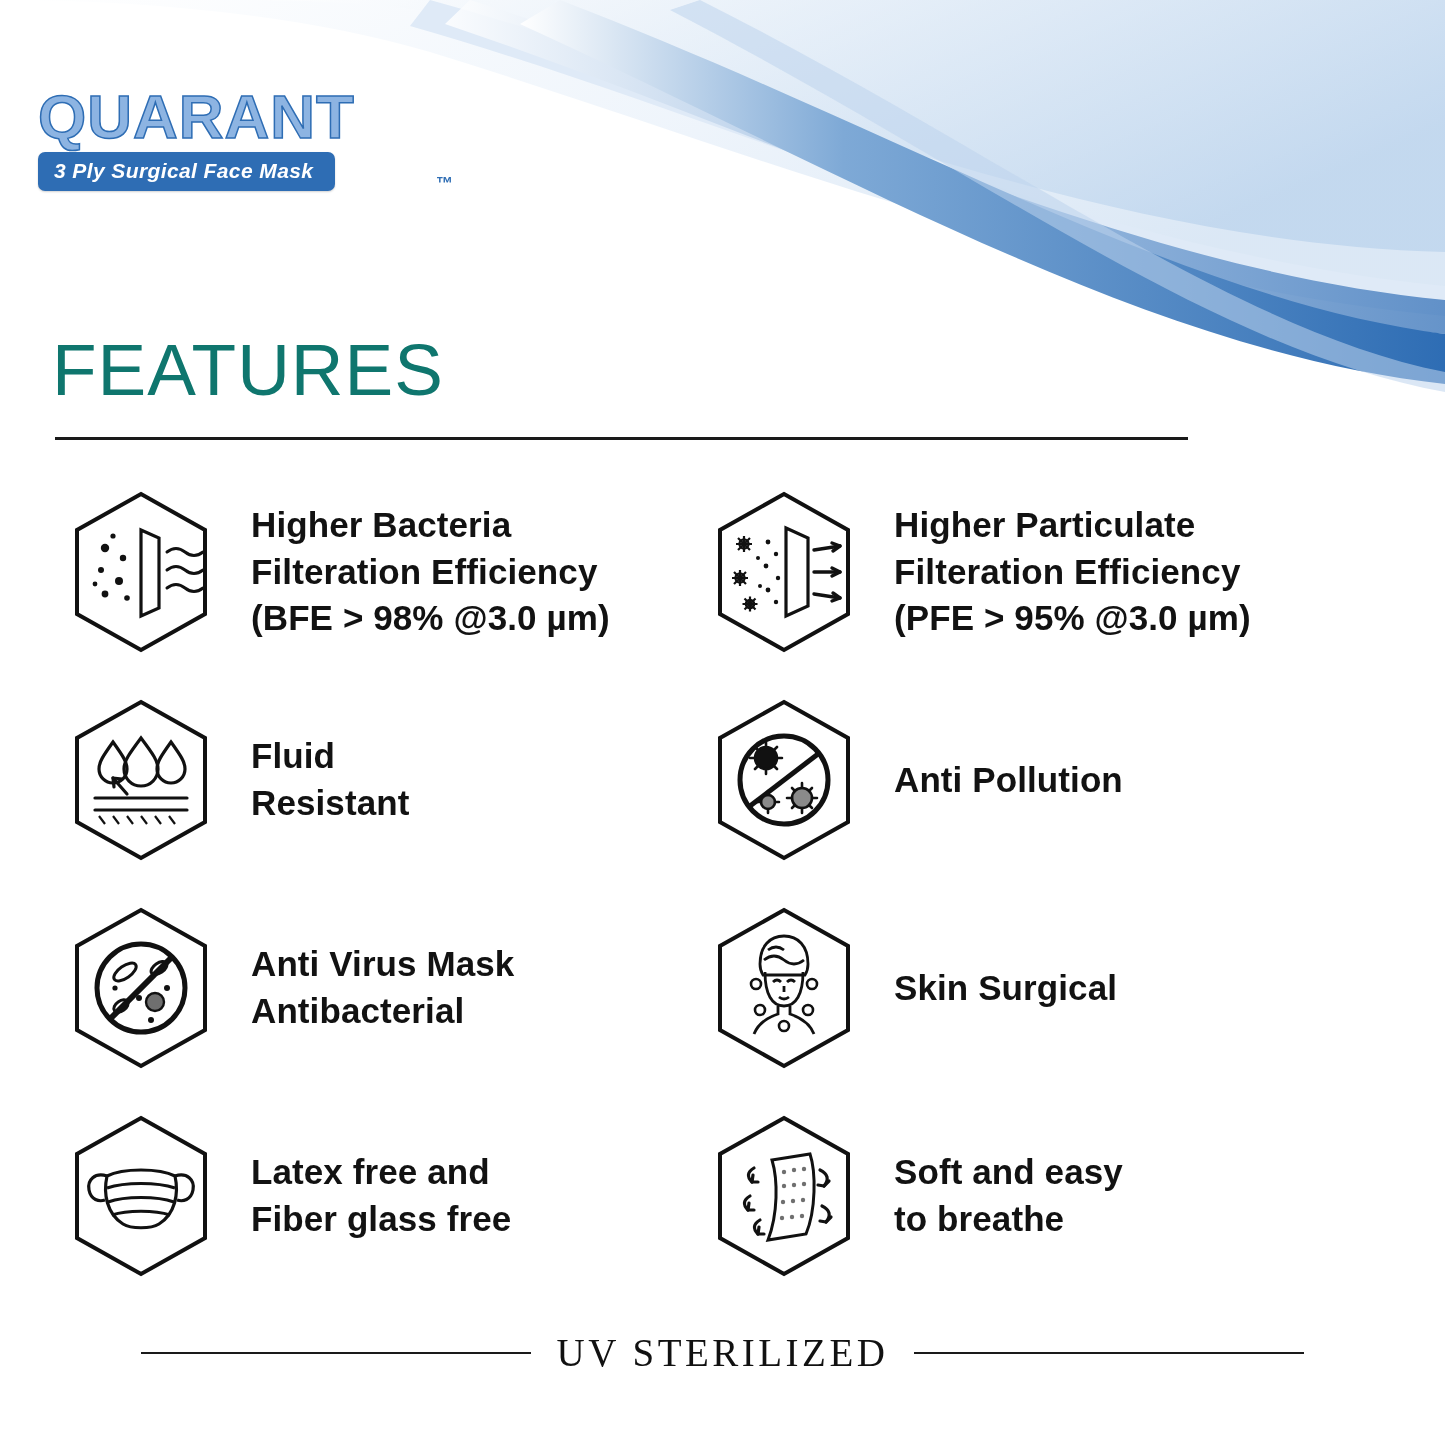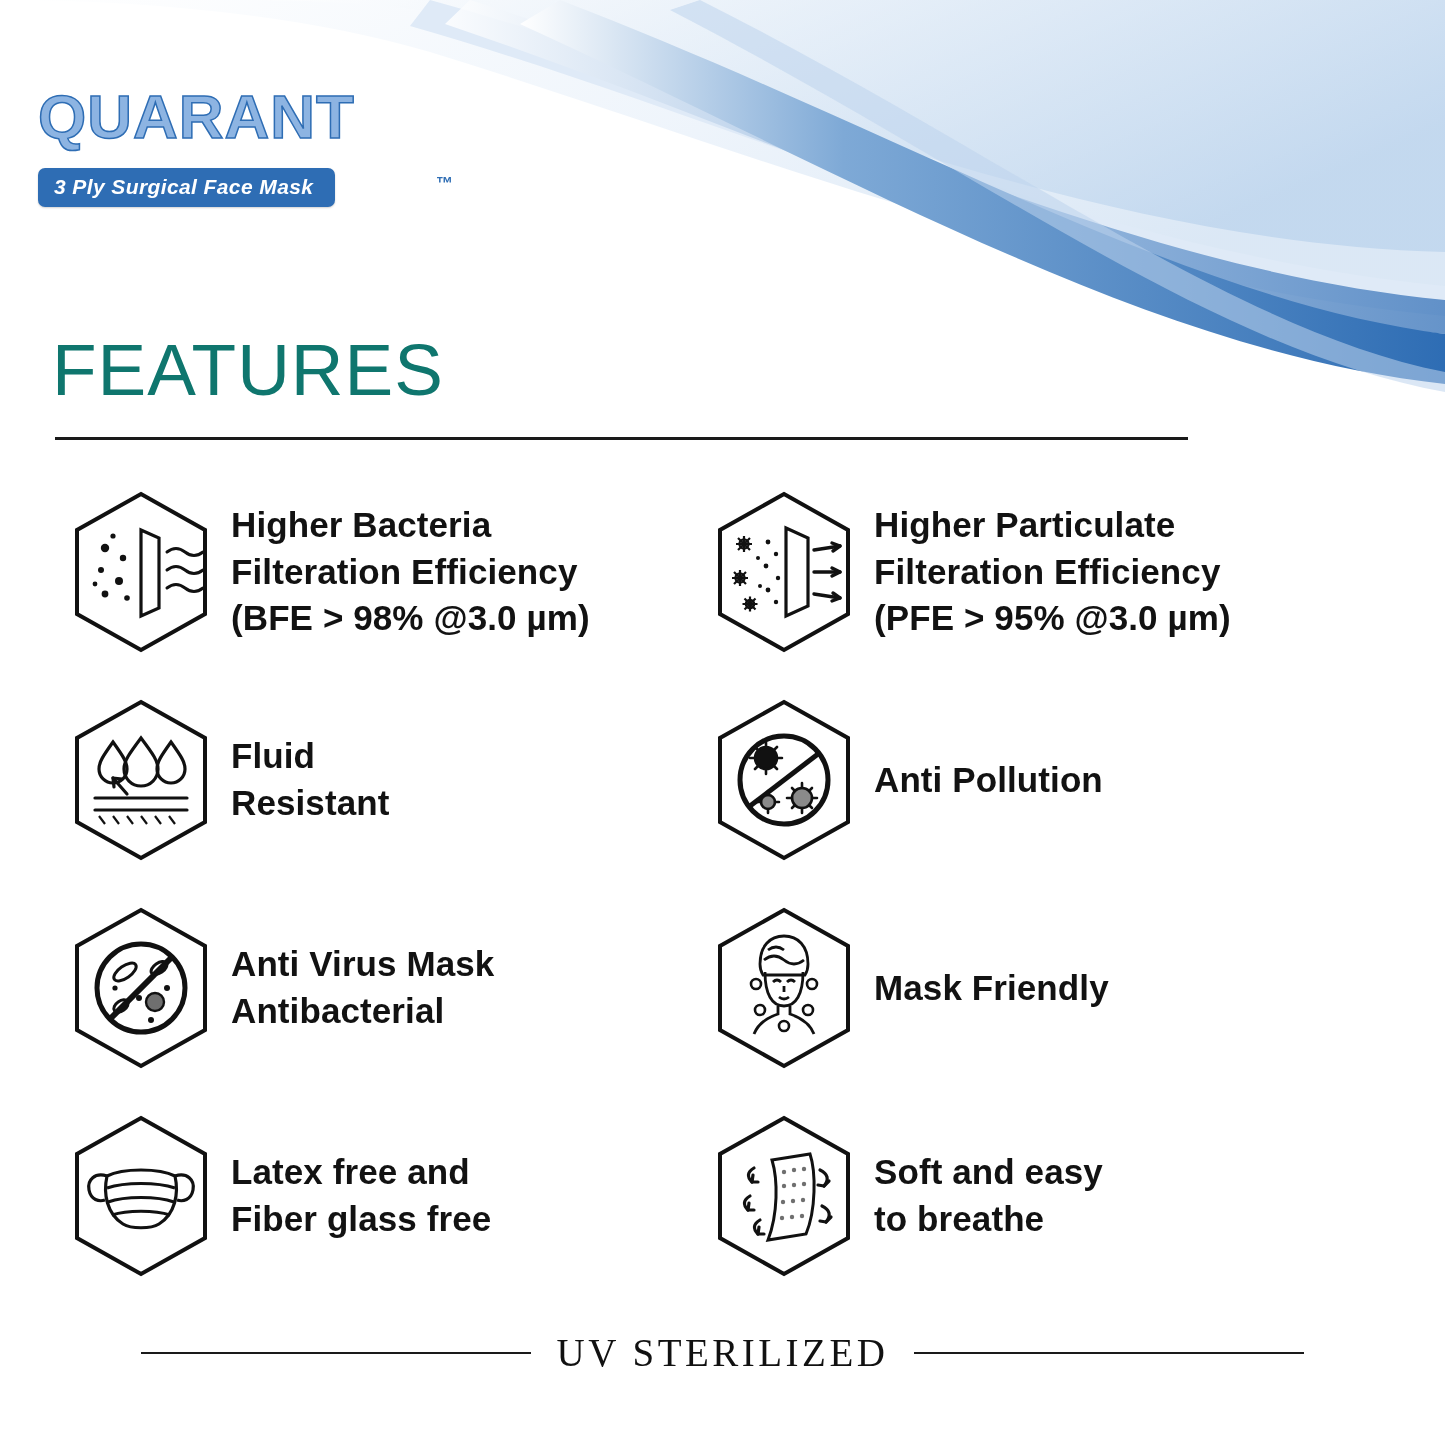--- a/index.html
+++ b/index.html
@@ -45,21 +45,21 @@
   }
   #brand-tm {
     position: absolute;
     left: 398px;
     top: 88px;
     font-size: 17px;
     font-weight: bold;
     color: #2e6db4;
   }
   #brand-tagline-wrap {
-    margin-top: 20px;
+    margin-top: 4px;
     display: inline-block;
     background: #2e6db4;
     border-radius: 7px;
     padding: 7px 22px 8px 16px;
     box-shadow: 0 1px 2px rgba(0,0,0,0.18);
   }
   #brand-tagline {
     font-size: 21px;
     font-style: italic;
     font-weight: bold;
@@ -96,20 +96,21 @@
     width: 1290px;
     display: grid;
     grid-template-columns: 625px 625px;
     grid-column-gap: 18px;
     grid-row-gap: 0px;
   }
   .feature {
     display: flex;
     align-items: center;
     height: 208px;
+    gap: 20px;
   }
   .hexwrap {
     width: 172px;
     flex: 0 0 172px;
     height: 172px;
     display: flex;
     align-items: center;
     justify-content: center;
   }
   .flabel {
@@ -385,21 +386,21 @@
         <g fill="none" stroke="#111" stroke-width="2.6">
           <circle cx="58" cy="82" r="5"></circle>
           <circle cx="114" cy="82" r="5"></circle>
           <circle cx="62" cy="108" r="5"></circle>
           <circle cx="110" cy="108" r="5"></circle>
           <circle cx="86" cy="124" r="5"></circle>
         </g>
       </svg>
     </div>
     <div class="flabel">
-      <span class="l1">Mask Friendly</span>
+      <span class="l1">Skin Surgical</span>
     </div>
   </div>
 
   <div class="feature">
     <div class="hexwrap">
       <svg viewBox="0 0 172 172" width="172" height="172">
         <polygon points="86,8 150,44 150,128 86,164 22,128 22,44" fill="none" stroke="#111" stroke-width="4"></polygon>
         <g fill="none" stroke="#111" stroke-width="3.2" stroke-linejoin="round">
           <path d="M52,66 C68,58 104,58 120,66 C124,84 120,104 104,114 C96,119 76,119 68,114 C52,104 48,84 52,66 Z"></path>
           <path d="M52,78 C70,72 102,72 120,78"></path>

